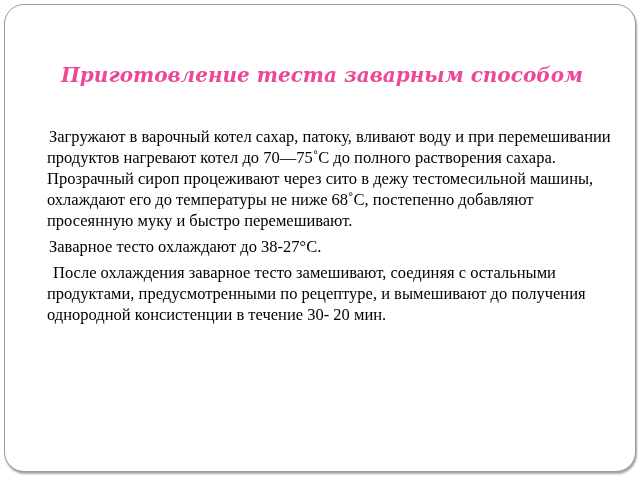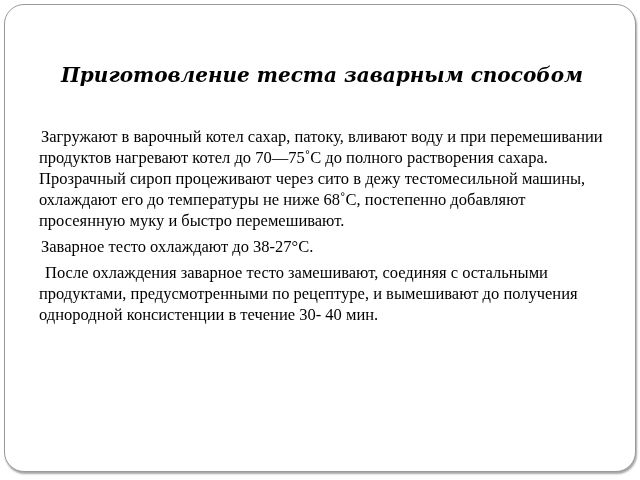--- a/index.html
+++ b/index.html
@@ -24,43 +24,43 @@
     .title {
       position: absolute;
       left: 0;
       top: 58px;
       width: 634px;
       text-align: center;
       font-family: "DejaVu Serif", serif;
       font-style: italic;
       font-weight: bold;
       font-size: 20px;
-      color: #000000;
+      color: #ec4899;
       letter-spacing: 0px;
       margin: 0;
     }
     .body {
       position: absolute;
       left: 34px;
       top: 121px;
       width: 572px;
       font-family: "Liberation Serif", serif;
       font-size: 16.5px;
       line-height: 21px;
       color: #000000;
     }
     .para {
-      margin: 0 0 5px 0;
+      margin: 0 0 5px 8px;
     }
     .para.indent1 { text-indent: 2px; }
     .para.indent2 { text-indent: 6px; }
   </style>
 </head>
 <body>
 
 <div class="slide">
   <h1 class="title">Приготовление теста заварным способом</h1>
   <div class="body">
     <p class="para indent1">Загружают в варочный котел сахар, патоку, вливают воду и при перемешивании продуктов нагревают котел до 70—75˚С до полного растворения сахара. Прозрачный сироп процеживают через сито в дежу тестомесильной машины, охлаждают его до температуры не ниже 68˚С, постепенно добавляют просеянную муку и быстро перемешивают.</p>
     <p class="para indent1">Заварное тесто охлаждают до 38-27°С.</p>
-    <p class="para indent2">После охлаждения заварное тесто замешивают, соединяя с остальными продуктами, предусмотренными по рецептуре, и вымешивают до получения однородной консистенции в течение 30- 40 мин.</p>
+    <p class="para indent2">После охлаждения заварное тесто замешивают, соединяя с остальными продуктами, предусмотренными по рецептуре, и вымешивают до получения однородной консистенции в течение 30- 20 мин.</p>
   </div>
 </div>
 
 </body></html>

